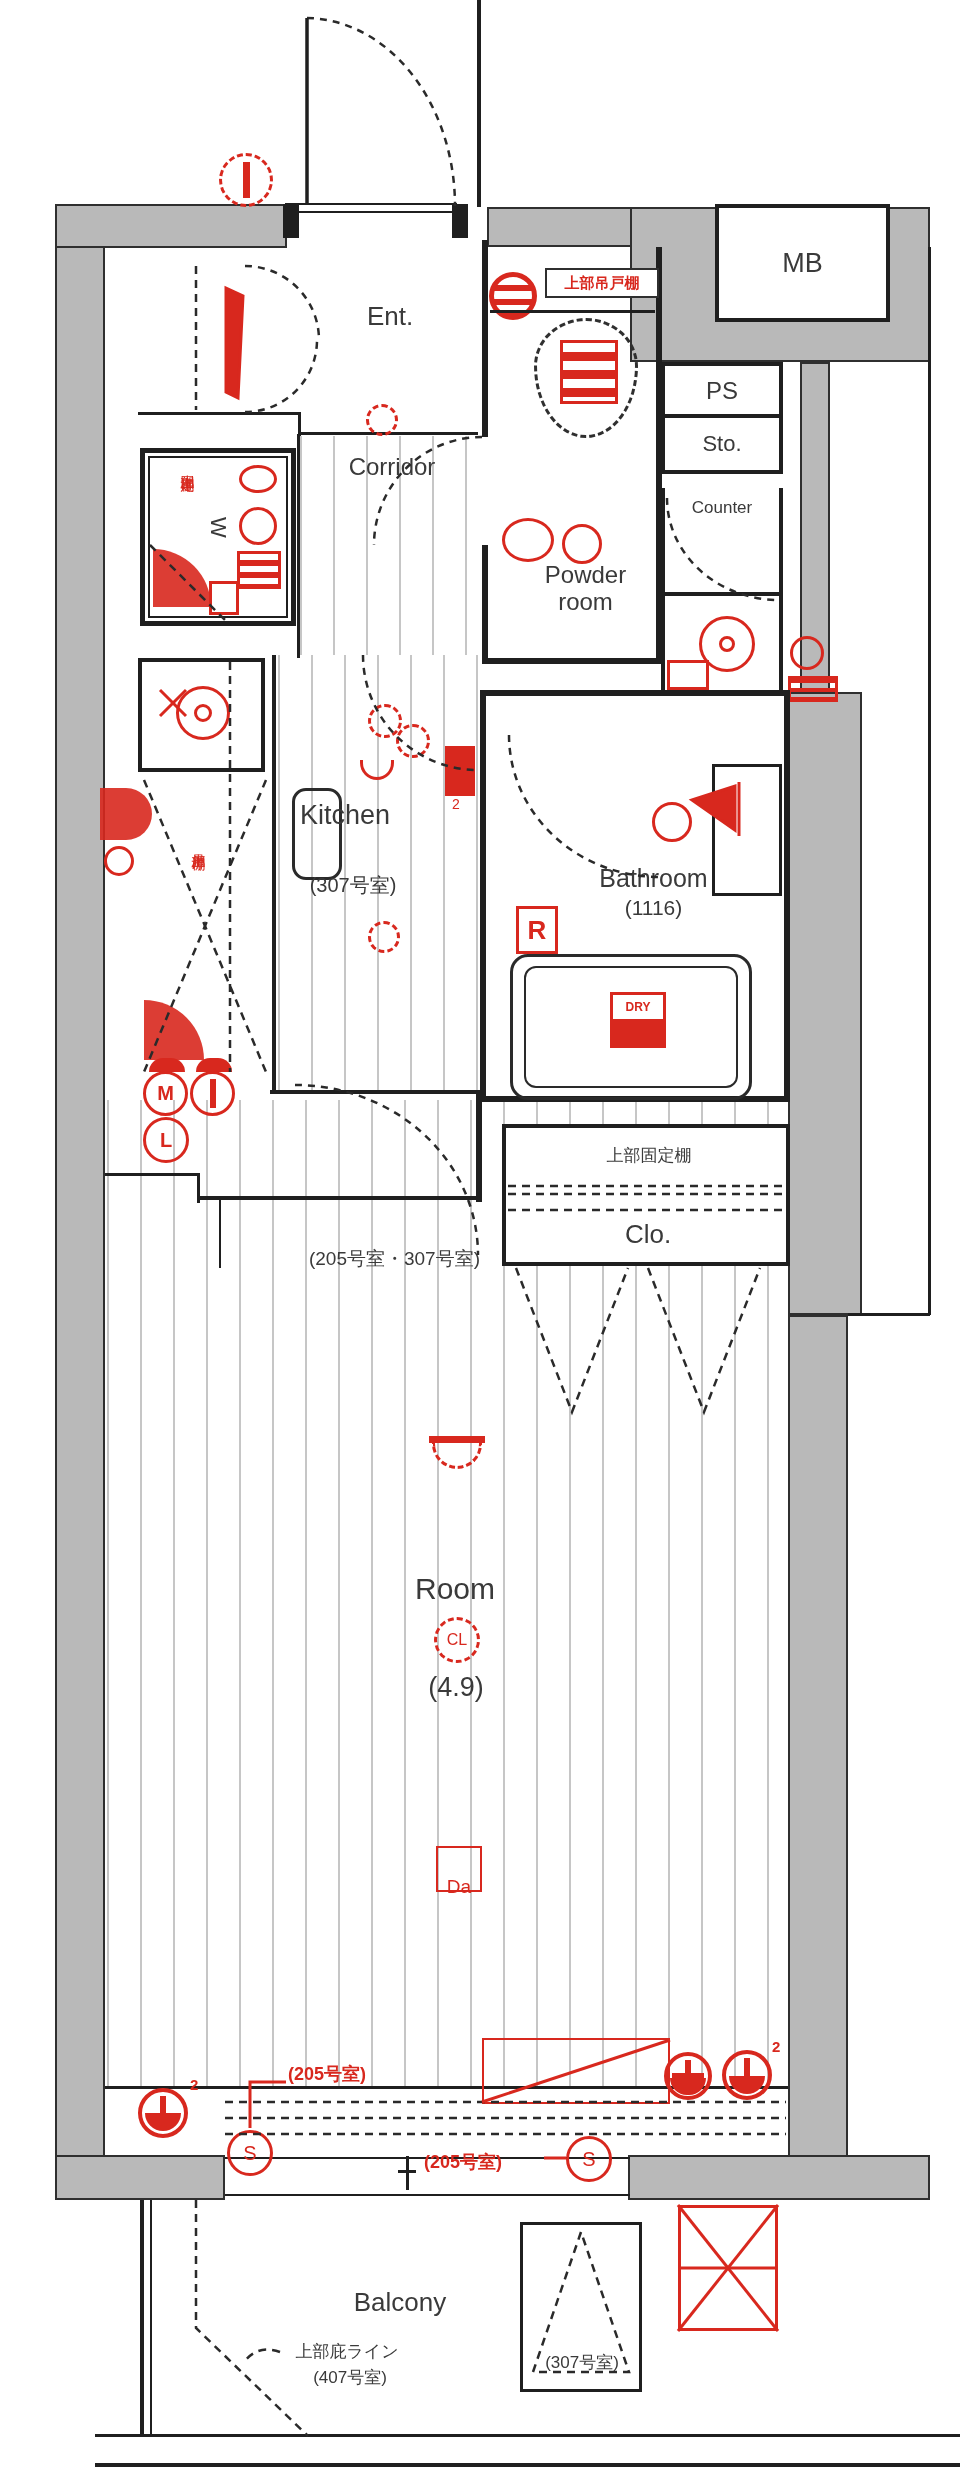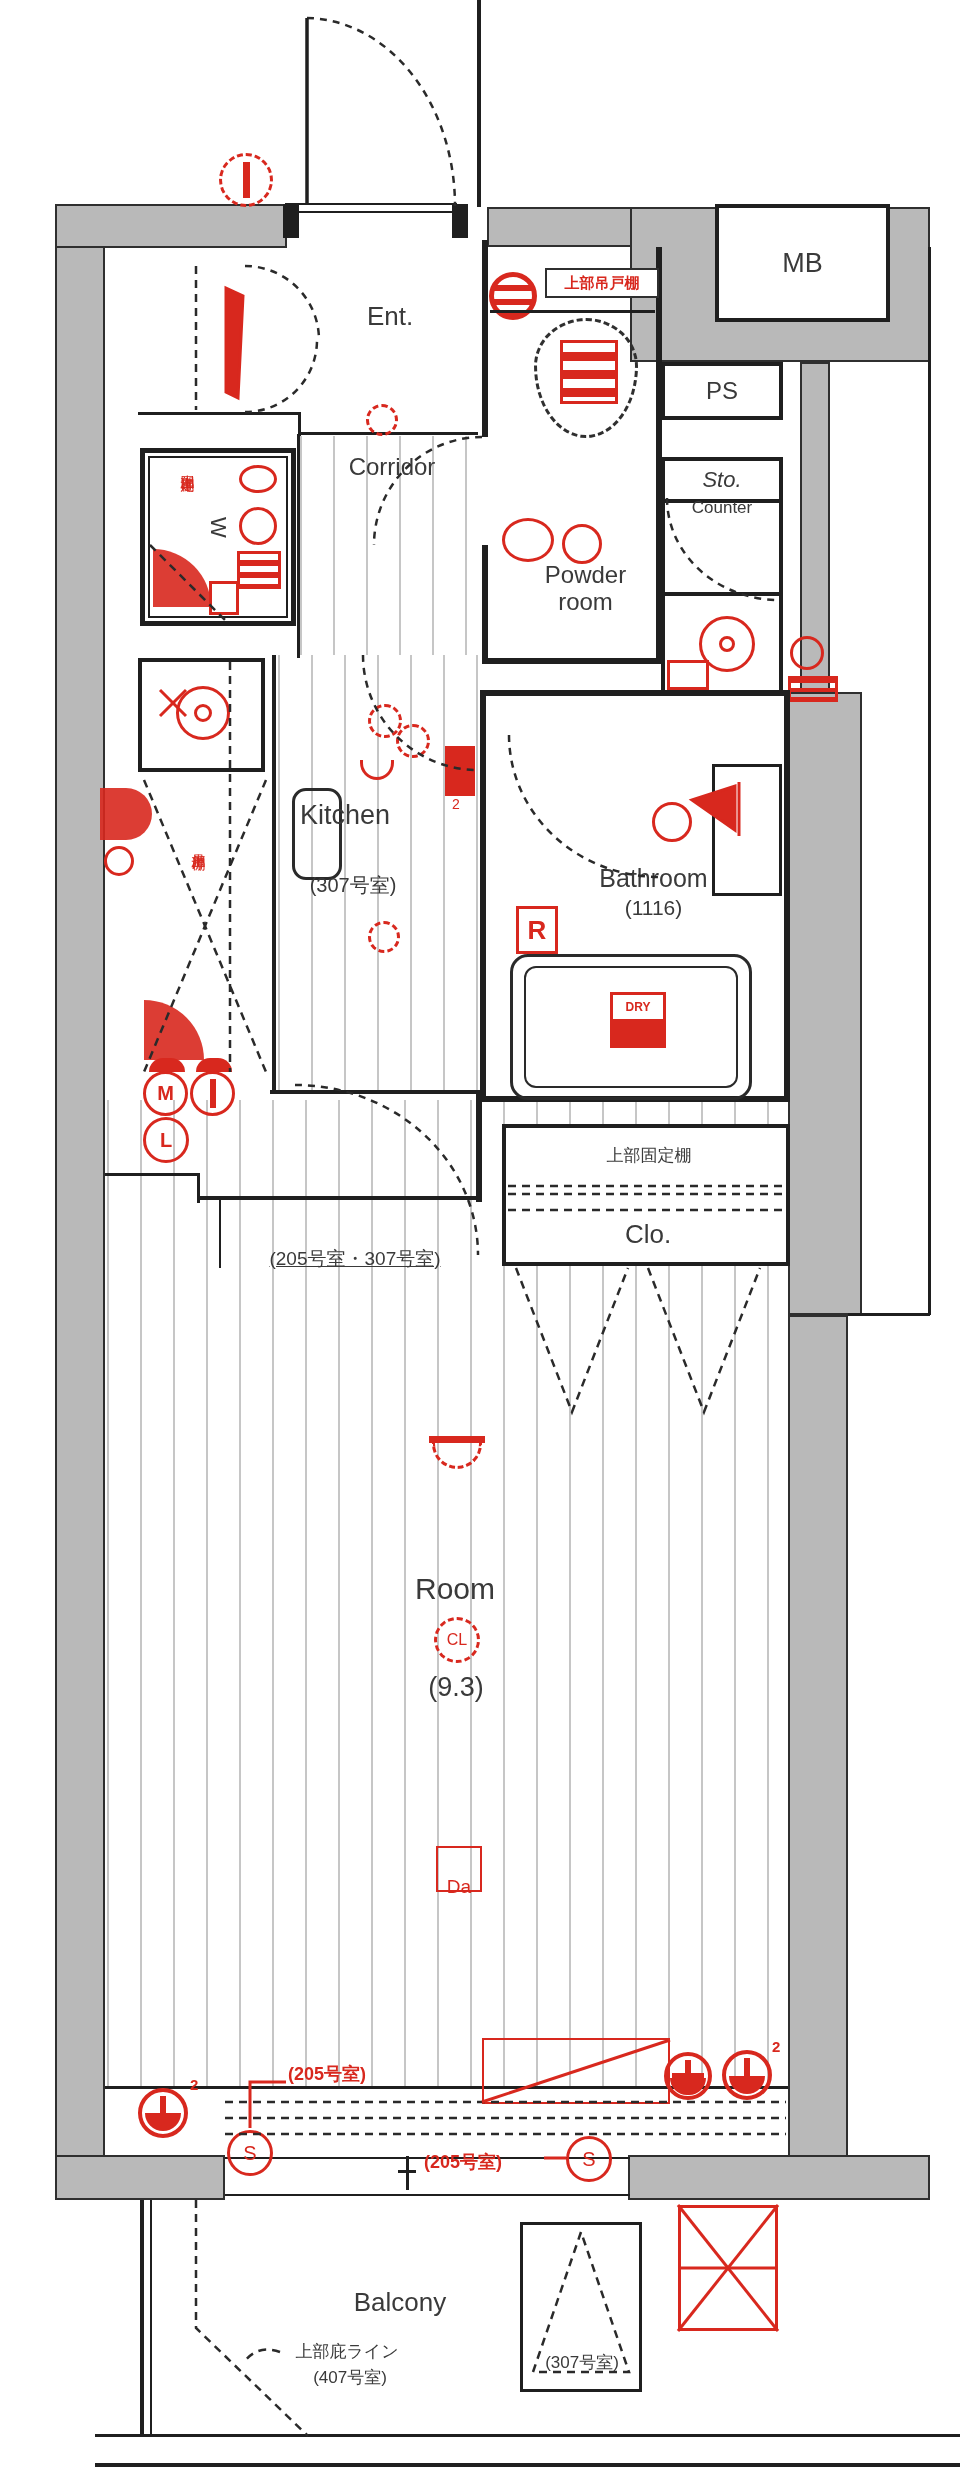--- a/index.html
+++ b/index.html
@@ -79,21 +79,21 @@
     <div class="abs" style="left:94px;top:12px;width:38px;height:28px;border:3px solid #d8281e;border-radius:50%;"></div>
     <div class="abs rc" style="left:94px;top:54px;width:38px;height:38px;"></div>
     <div class="abs" style="left:92px;top:98px;width:44px;height:38px;border:3px solid #d8281e;background:repeating-linear-gradient(180deg,transparent 0 6px,#d8281e 6px 12px);"></div>
     <div class="abs" style="left:8px;top:96px;width:58px;height:58px;background:#d8281e;border-radius:0 100% 0 0;opacity:.9;"></div>
     <div class="abs rb" style="left:64px;top:128px;width:30px;height:34px;"></div>
   </div>
 
   <div class="abs box ctr" style="left:661px;top:362px;width:122px;height:58px;">
     <span class="lbl" style="font-size:24px;">PS</span>
   </div>
-  <div class="abs box ctr" style="left:661px;top:457px;width:122px;height:46px;font-style:italic;">
+  <div class="abs box ctr" style="left:661px;top:414px;width:122px;height:60px;">
     <span class="lbl" style="font-size:22px;">Sto.</span>
   </div>
   <div class="abs blk" style="left:661px;top:488px;width:4px;height:104px;"></div>
   <div class="abs blk" style="left:779px;top:488px;width:4px;height:104px;"></div>
   <div class="lbl abs" style="left:665px;top:498px;width:114px;font-size:17px;">Counter</div>
   <div class="abs box" style="left:661px;top:592px;width:122px;height:104px;">
     <div class="abs rc" style="left:34px;top:20px;width:56px;height:56px;"></div>
     <div class="abs rc" style="left:54px;top:40px;width:16px;height:16px;"></div>
     <div class="abs rb" style="left:2px;top:64px;width:42px;height:30px;"></div>
   </div>
@@ -142,21 +142,21 @@
   <div class="lbl abs" style="left:283px;top:800px;width:124px;font-size:27px;">Kitchen</div>
   <div class="lbl abs" style="left:283px;top:874px;width:140px;font-size:20px;">(307号室)</div>
 
   <div class="lbl abs" style="left:340px;top:302px;width:100px;font-size:26px;">Ent.</div>
   <div class="lbl abs" style="left:322px;top:454px;width:140px;font-size:24px;">Corridor</div>
 
   <div class="lbl abs" style="left:395px;top:1572px;width:120px;font-size:30px;">Room</div>
   <div class="abs rcd ctr" style="left:434px;top:1617px;width:46px;height:46px;">
     <span class="red" style="font-size:16px;">CL</span>
   </div>
-  <div class="lbl abs" style="left:396px;top:1672px;width:120px;font-size:27px;">(9.3)</div>
+  <div class="lbl abs" style="left:396px;top:1672px;width:120px;font-size:27px;">(4.9)</div>
   <div class="abs rb ctr" style="left:436px;top:1846px;width:46px;height:46px;border-width:2px;">
     <span class="red" style="font-size:19px;margin-top:36px;">Da</span>
   </div>
   <div class="abs" style="left:432px;top:1443px;width:50px;height:26px;border:3px dashed #d8281e;border-top:none;border-radius:0 0 50px 50px;"></div>
   <div class="abs" style="left:429px;top:1436px;width:56px;height:7px;background:#d8281e;"></div>
 
   <div class="abs rcd" style="left:366px;top:404px;width:32px;height:32px;"></div>
   <div class="abs rcd" style="left:368px;top:921px;width:32px;height:32px;"></div>
   <div class="abs rcd" style="left:368px;top:704px;width:34px;height:34px;"></div>
   <div class="abs rcd" style="left:396px;top:724px;width:34px;height:34px;"></div>
@@ -204,21 +204,21 @@
     <div style="position:absolute;left:2px;top:22px;width:36px;height:17px;background:#d8281e;border-radius:0 0 18px 18px;"></div>
   </div>
   <div class="abs rc" style="left:722px;top:2050px;width:50px;height:50px;border-width:4px;">
     <div style="position:absolute;left:18px;top:4px;width:6px;height:22px;background:#d8281e;"></div>
     <div style="position:absolute;left:3px;top:22px;width:36px;height:18px;background:#d8281e;border-radius:0 0 18px 18px;"></div>
   </div>
   <div class="red abs" style="left:772px;top:2038px;font-size:15px;font-weight:bold;">2</div>
 
   <div class="abs rb" style="left:482px;top:2038px;width:188px;height:66px;border-width:2px;"></div>
 
-  <div class="lbl abs" style="left:230px;top:1248px;width:250px;font-size:19px;text-align:center;text-decoration:underline;">(205号室・307号室)</div>
+  <div class="lbl abs" style="left:230px;top:1248px;width:250px;font-size:19px;text-align:right;">(205号室・307号室)</div>
 
   <div class="abs blk" style="left:140px;top:2200px;width:4px;height:237px;"></div>
   <div class="abs blk" style="left:150px;top:2200px;width:2px;height:237px;"></div>
   <div class="abs blk" style="left:95px;top:2434px;width:865px;height:3px;"></div>
   <div class="abs blk" style="left:95px;top:2463px;width:865px;height:4px;"></div>
   <div class="lbl abs" style="left:330px;top:2288px;width:140px;font-size:26px;">Balcony</div>
   <div class="lbl abs" style="left:282px;top:2342px;width:130px;font-size:17px;">上部庇ライン</div>
   <div class="lbl abs" style="left:290px;top:2368px;width:120px;font-size:17px;">(407号室)</div>
 
   <div class="abs" style="left:520px;top:2222px;width:122px;height:170px;border:3px solid #1f1f1f;background:#fff;">

